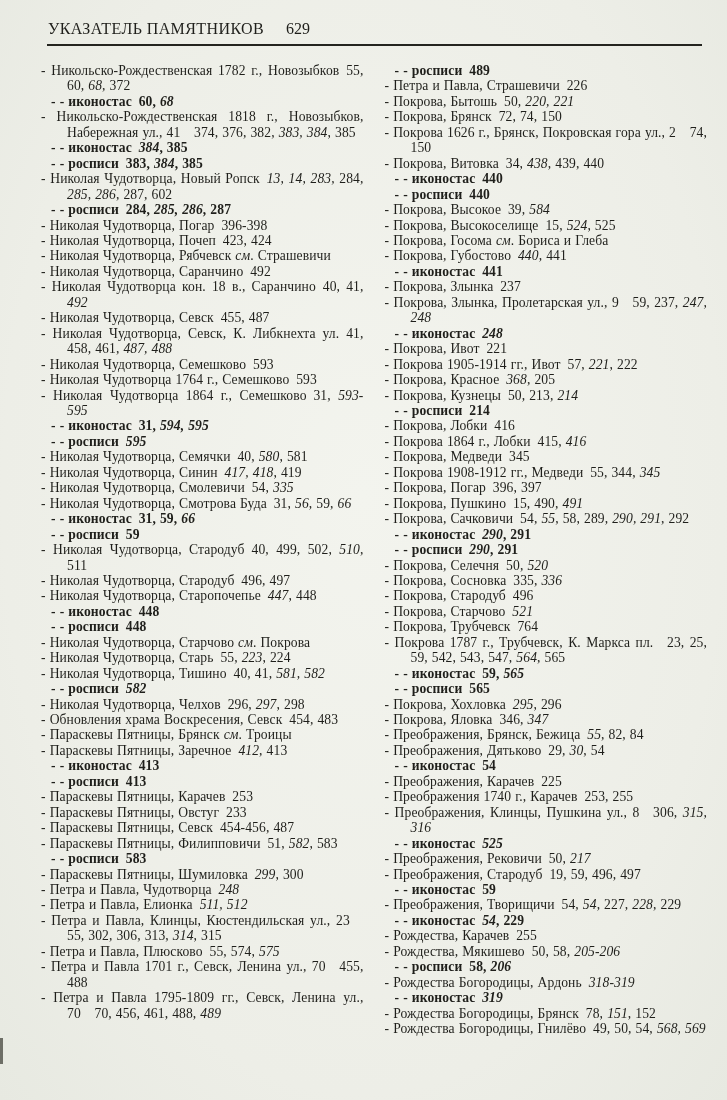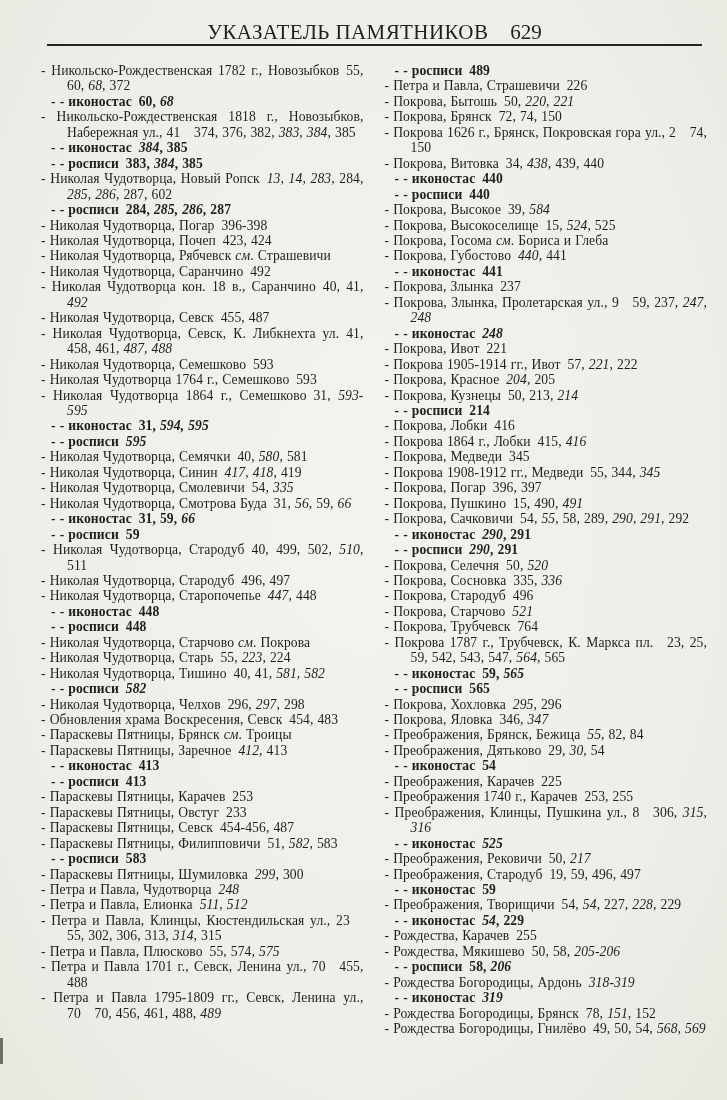--- a/index.html
+++ b/index.html
@@ -13,22 +13,22 @@
     width: 727px; height: 1100px;
     box-sizing: border-box;
     background: #eff0ea;
     background-image: radial-gradient(ellipse at 50% 45%, #f3f4ee 0%, #edeee7 70%, #e7e9e1 100%);
     color: #1f1f1b;
     overflow: hidden;
   }
   .header {
     position: absolute;
     top: 20px; left: 48px; right: 26px;
-    text-align: center;
-    font-size: 21px;
+    text-align: left;
+    font-size: 16px;
     letter-spacing: 0.4px;
     white-space: nowrap;
   }
   .header .pageno { display: inline-block; margin-left: 22px; letter-spacing: 0; }
   .rule {
     position: absolute;
     top: 44px; left: 47px; right: 25px;
     height: 2px;
     background: #24241f;
   }
@@ -132,21 +132,21 @@
         <div class="entry lvl1"><span>- Покрова, Высокое 39, </span><span class="it">584</span></div>
         <div class="entry lvl1"><span>- Покрова, Высокоселище 15, </span><span class="it">524</span><span>, 525</span></div>
         <div class="entry lvl1"><span>- Покрова, Госома </span><span class="it">см</span><span>. Бориса и Глеба</span></div>
         <div class="entry lvl1"><span>- Покрова, Губостово </span><span class="it">440</span><span>, 441</span></div>
         <div class="entry lvl2"><span>- - иконостас 441</span></div>
         <div class="entry lvl1"><span>- Покрова, Злынка 237</span></div>
         <div class="entry lvl1"><span>- Покрова, Злынка, Пролетарская ул., 9 59, 237, </span><span class="it">247, 248</span></div>
         <div class="entry lvl2"><span>- - иконостас </span><span class="it">248</span></div>
         <div class="entry lvl1"><span>- Покрова, Ивот 221</span></div>
         <div class="entry lvl1"><span>- Покрова 1905-1914 гг., Ивот 57, </span><span class="it">221</span><span>, 222</span></div>
-        <div class="entry lvl1"><span>- Покрова, Красное </span><span class="it">204</span><span>, 205</span></div>
+        <div class="entry lvl1"><span>- Покрова, Красное </span><span class="it">368</span><span>, 205</span></div>
         <div class="entry lvl1"><span>- Покрова, Кузнецы 50, 213, </span><span class="it">214</span></div>
         <div class="entry lvl2"><span>- - росписи 214</span></div>
         <div class="entry lvl1"><span>- Покрова, Лобки 416</span></div>
         <div class="entry lvl1"><span>- Покрова 1864 г., Лобки 415, </span><span class="it">416</span></div>
         <div class="entry lvl1"><span>- Покрова, Медведи 345</span></div>
         <div class="entry lvl1"><span>- Покрова 1908-1912 гг., Медведи 55, 344, </span><span class="it">345</span></div>
         <div class="entry lvl1"><span>- Покрова, Погар 396, 397</span></div>
         <div class="entry lvl1"><span>- Покрова, Пушкино 15, 490, </span><span class="it">491</span></div>
         <div class="entry lvl1"><span>- Покрова, Сачковичи 54, </span><span class="it">55</span><span>, 58, 289, </span><span class="it">290, 291</span><span>, 292</span></div>
         <div class="entry lvl2"><span>- - иконостас </span><span class="it">290</span><span>, 291</span></div>

